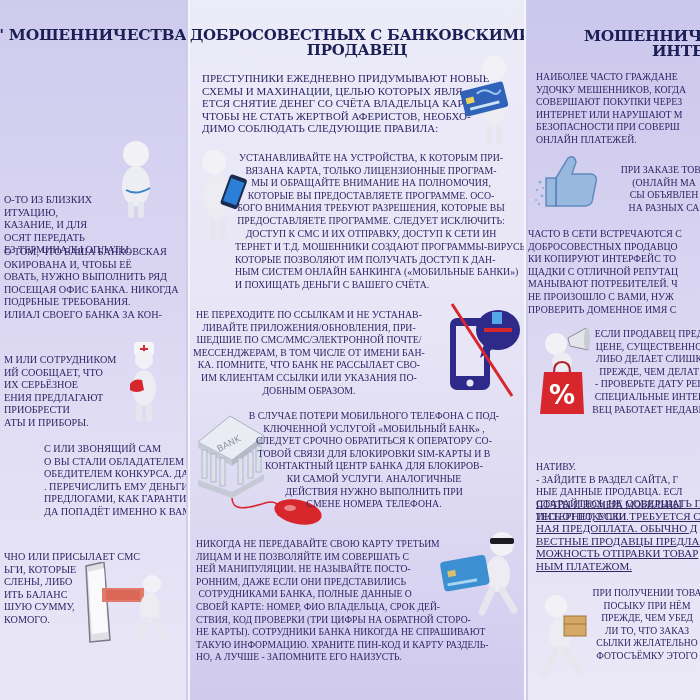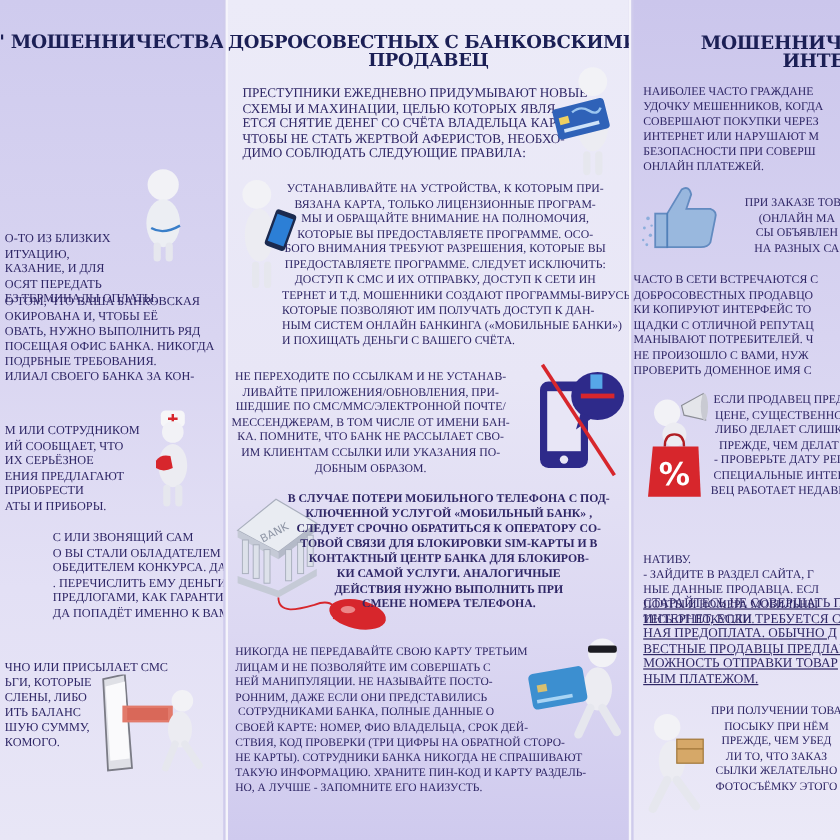--- a/index.html
+++ b/index.html
@@ -210,21 +210,21 @@
         <rect x="64" y="34" width="5" height="26"></rect>
       </g>
       <path d="M6 68 L40 80 L72 62 L72 68 L40 86 L6 74 Z" fill="#c5cad6"></path>
       <text x="24" y="36" font-size="9" fill="#8f96a6" font-family="DejaVu Sans, sans-serif" transform="rotate(-28 34 32)">BANK</text>
       <path d="M40 86 C40 100 56 96 70 92 C86 86 90 96 86 104" stroke="#d7262c" stroke-width="1.5" fill="none"></path>
       <ellipse cx="106" cy="100" rx="24" ry="12" fill="#d7262c" transform="rotate(12 106 100)"></ellipse>
       <ellipse cx="98" cy="96" rx="6" ry="3" fill="#f0a0a0" opacity="0.8"></ellipse>
     </svg>
   </div>
 
-  <div class="txt c" style="left:34px; width:300px; top:410px; font-size:9.8px;font-weight:bold;">В СЛУЧАЕ ПОТЕРИ МОБИЛЬНОГО ТЕЛЕФОНА С ПОД-
+  <div class="txt c" style="left:34px; width:300px; top:410px; font-size:9.8px;">В СЛУЧАЕ ПОТЕРИ МОБИЛЬНОГО ТЕЛЕФОНА С ПОД-
 КЛЮЧЕННОЙ УСЛУГОЙ «МОБИЛЬНЫЙ БАНК» ,
 СЛЕДУЕТ СРОЧНО ОБРАТИТЬСЯ К ОПЕРАТОРУ СО-
 ТОВОЙ СВЯЗИ ДЛЯ БЛОКИРОВКИ SIM-КАРТЫ И В
 КОНТАКТНЫЙ ЦЕНТР БАНКА ДЛЯ БЛОКИРОВ-
 КИ САМОЙ УСЛУГИ. АНАЛОГИЧНЫЕ
 ДЕЙСТВИЯ НУЖНО ВЫПОЛНИТЬ ПРИ
 СМЕНЕ НОМЕРА ТЕЛЕФОНА.</div>
 
   <div class="txt" style="left:6px; top:538px; font-size:9.6px;">НИКОГДА НЕ ПЕРЕДАВАЙТЕ СВОЮ КАРТУ ТРЕТЬИМ
 ЛИЦАМ И НЕ ПОЗВОЛЯЙТЕ ИМ СОВЕРШАТЬ С

